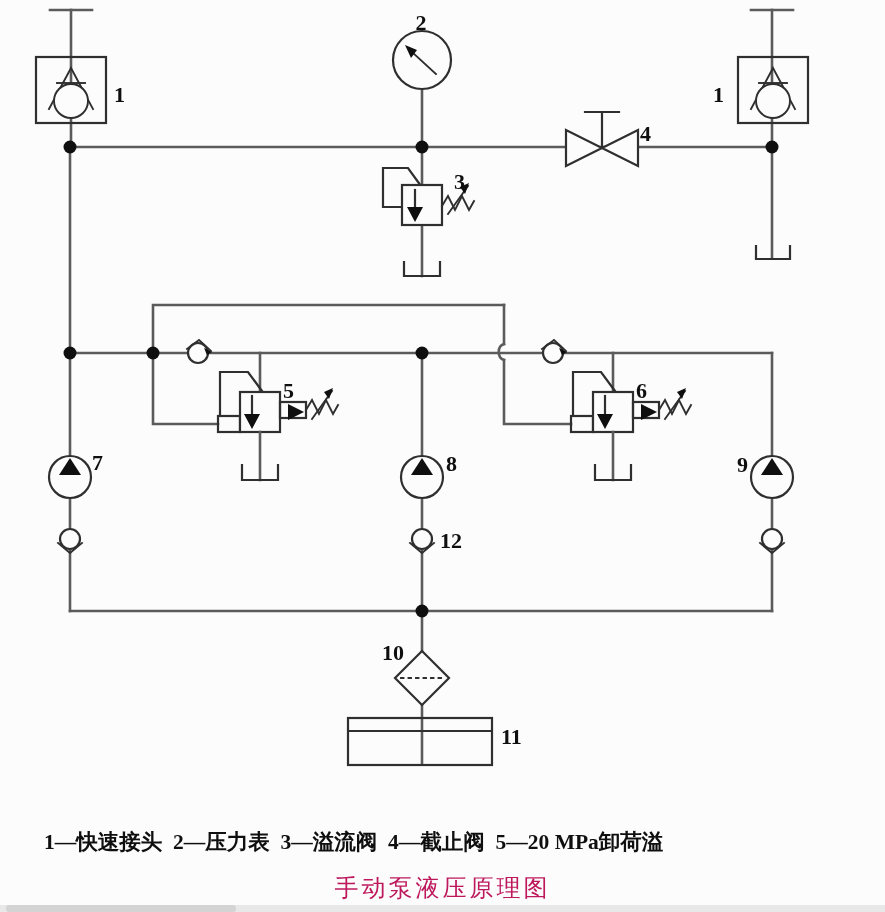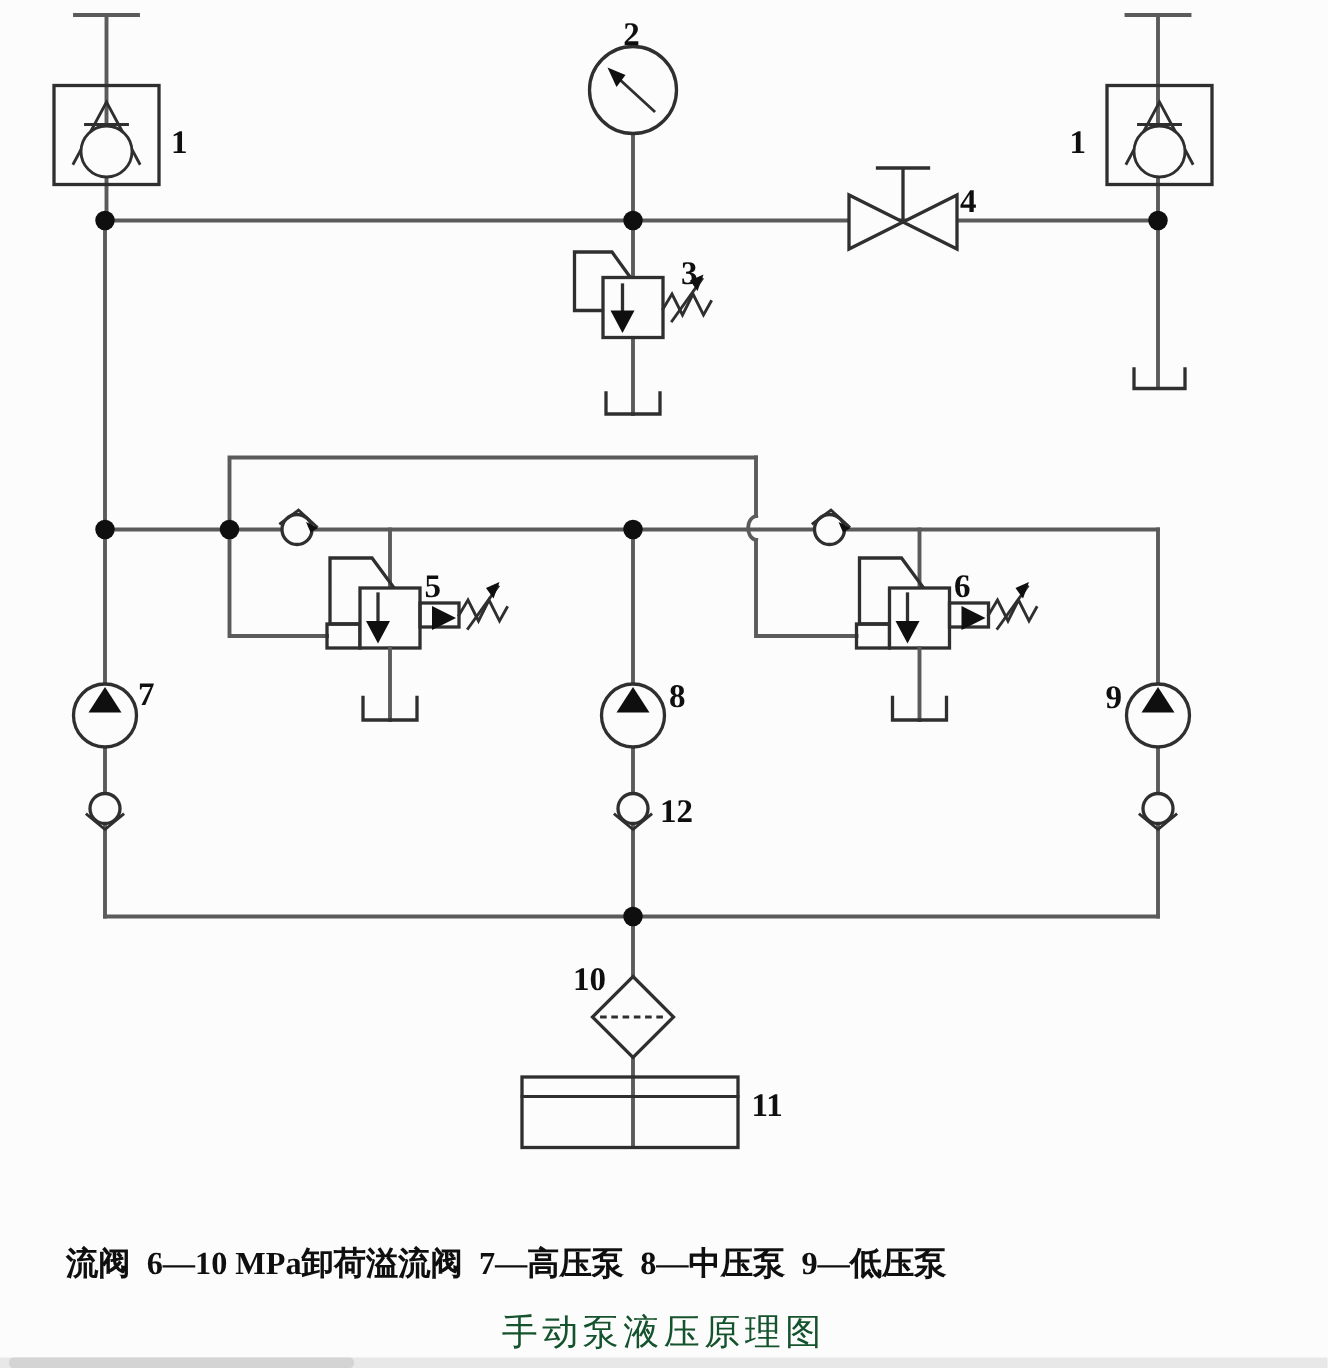--- a/index.html
+++ b/index.html
@@ -21,21 +21,21 @@
     position:absolute;left:44px;top:774px;width:810px;
     font:700 21.5px "Liberation Serif","DejaVu Serif",serif;
     color:var(--ink,#0f0f0f);
     line-height:27.5px;
     white-space:pre;
   }
   .caption{
     position:absolute;left:0;top:872px;width:885px;
     text-align:center;
     font:400 24px "Liberation Serif","DejaVu Serif",serif;
-    color:#14532d;
+    color:#be185d;
     letter-spacing:3px;
   }
   .bottom-strip{position:absolute;left:0;bottom:0;width:885px;height:7px;background:var(--strip,#e8e8e8);}
   .bottom-strip-left{position:absolute;left:6px;bottom:0;width:230px;height:7px;background:var(--strip_dark,#d4d4d4);border-radius:3px;}
 </style>
 </head>
 <body>
 
 <svg id="schematic" width="885" height="772" viewBox="0 0 885 772" xmlns="http://www.w3.org/2000/svg">
 
@@ -190,20 +190,21 @@
     <circle class="ink" cx="422" cy="147" r="6.5"></circle>
     <circle class="ink" cx="772" cy="147" r="6.5"></circle>
     <circle class="ink" cx="70" cy="353" r="6.5"></circle>
     <circle class="ink" cx="153" cy="353" r="6.5"></circle>
     <circle class="ink" cx="422" cy="353" r="6.5"></circle>
     <circle class="ink" cx="422" cy="611" r="6.5"></circle>
   </g>
 </svg>
 
 <div class="legend">
+  <div>1—快速接头  2—压力表  3—溢流阀  4—截止阀  5—20 MPa卸荷溢</div>
   <div>流阀  6—10 MPa卸荷溢流阀  7—高压泵  8—中压泵  9—低压泵</div>
   
 </div>
 
 <div class="caption">手动泵液压原理图</div>
 
 <div class="bottom-strip"></div>
 <div class="bottom-strip-left"></div>
 
 </body></html>

